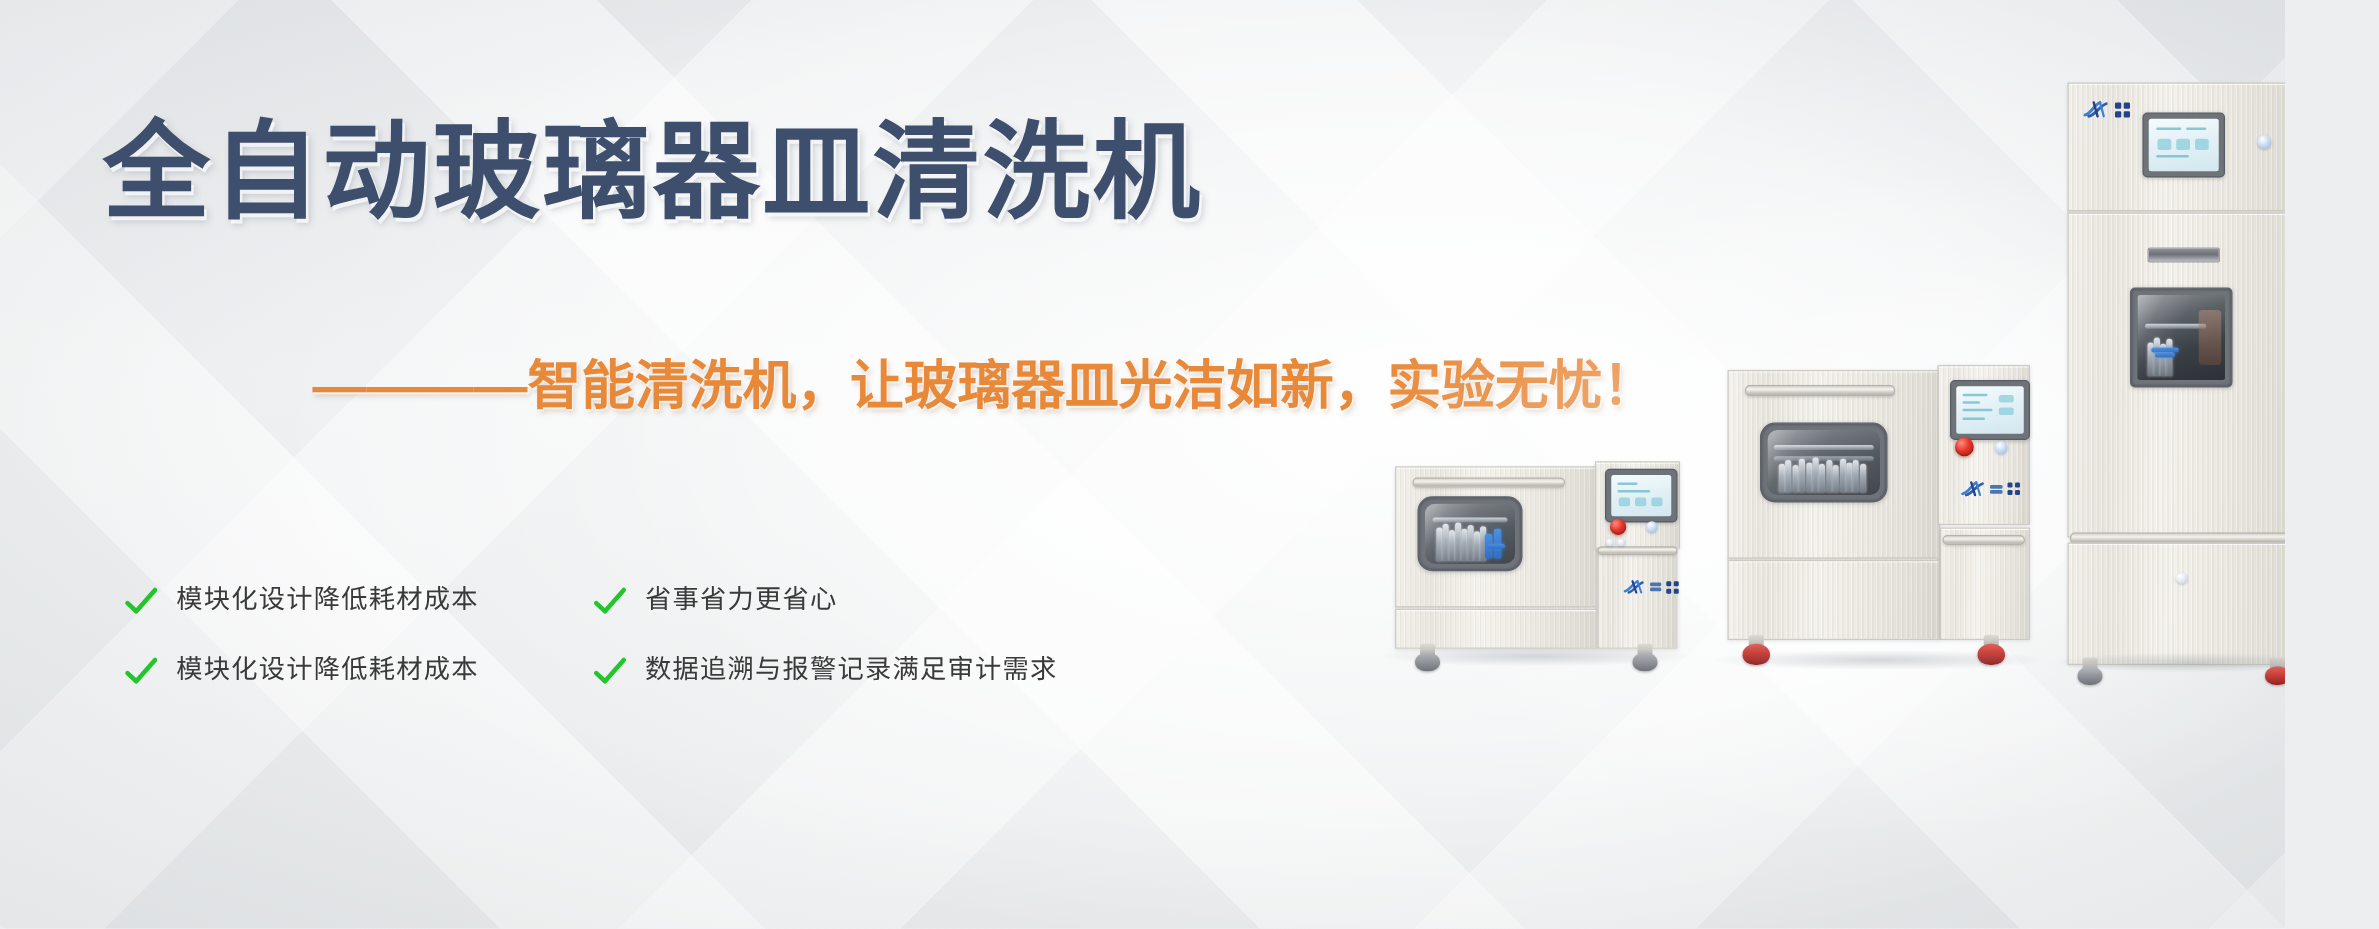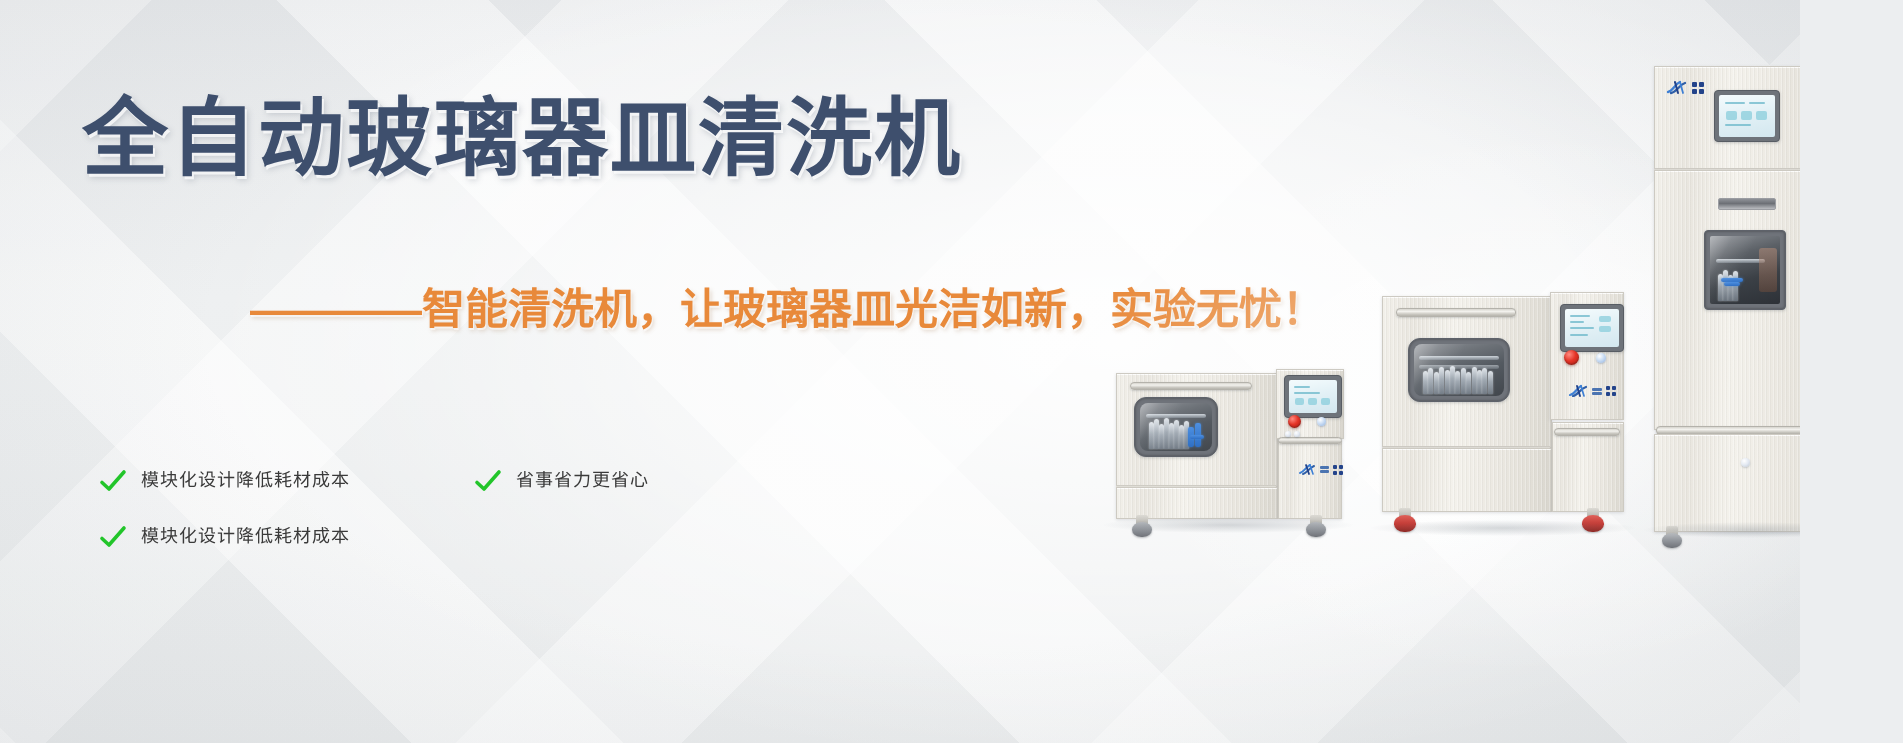--- a/index.html
+++ b/index.html
@@ -9,20 +9,21 @@
     font-family:"Liberation Sans","DejaVu Sans",sans-serif;
     background:#eceef0;
   }
 
   
   .banner{
     position:relative;width:1800px;height:743px;overflow:hidden;
     background:
       radial-gradient(ellipse 70% 80% at 62% 46%, rgba(255,255,255,.95) 0%, rgba(255,255,255,.55) 38%, rgba(255,255,255,0) 72%),
       linear-gradient(180deg,#e7e9eb 0%,#eef0f1 40%,#e9ebec 100%);
+    padding-left: 28px;
   }
 
   
   .bg-diag{position:absolute;inset:0;pointer-events:none;}
   .bg-diag::before,.bg-diag::after{
     content:"";position:absolute;inset:-40%;
   }
   .bg-diag::before{
     background:repeating-linear-gradient(45deg,
        rgba(255,255,255,0) 0px, rgba(255,255,255,0) 150px,
@@ -62,21 +63,21 @@
   .features{position:absolute;left:98px;top:465px;width:1000px;}
   .feat-row{display:flex;align-items:flex-start;margin-bottom:26px;}
   .feat{display:flex;align-items:center;}
   .feat.col1{width:375px;}
   .feat.col2{width:560px;}
   .tick{
     width:30px;height:30px;flex:0 0 30px;margin-right:13px;position:relative;top:1px;
   }
   .tick svg{display:block;}
   .feat-label{
-    font-size:18px;line-height:1.1;color:#3a3a3a;letter-spacing:1px;white-space:nowrap;
+    font-size:21px;line-height:1.1;color:#3a3a3a;letter-spacing:1px;white-space:nowrap;
     font-family:"DejaVu Sans","Liberation Sans",sans-serif;
   }
 
   
   .products{position:absolute;left:1100px;top:0;width:803px;height:743px;}
 
   .machine{position:absolute;}
   .shadow-pad{
     position:absolute;bottom:0;left:50%;transform:translateX(-50%);
     height:16px;border-radius:50%;
@@ -235,20 +236,28 @@
       </div>
 
       <div class="feat-row">
         <div class="feat col1">
           <span class="tick">
             <svg width="30" height="30" viewBox="0 0 30 30">
               <path d="M4 16.5 L11 23 L26 6" fill="none" stroke="#22c52a" stroke-width="3.6" stroke-linecap="round" stroke-linejoin="round"></path>
             </svg>
           </span>
           <span class="feat-label">模块化设计降低耗材成本</span>
+        </div>
+        <div class="feat col2">
+          <span class="tick">
+            <svg width="30" height="30" viewBox="0 0 30 30">
+              <path d="M4 16.5 L11 23 L26 6" fill="none" stroke="#22c52a" stroke-width="3.6" stroke-linecap="round" stroke-linejoin="round"></path>
+            </svg>
+          </span>
+          <span class="feat-label">数据追溯与报警记录满足审计需求</span>
         </div>
       </div>
 
     </div>
   </div>
 
   <div class="products">
 
     <div class="glow" style="left:-40px;top:120px;width:900px;height:560px;"></div>
 

